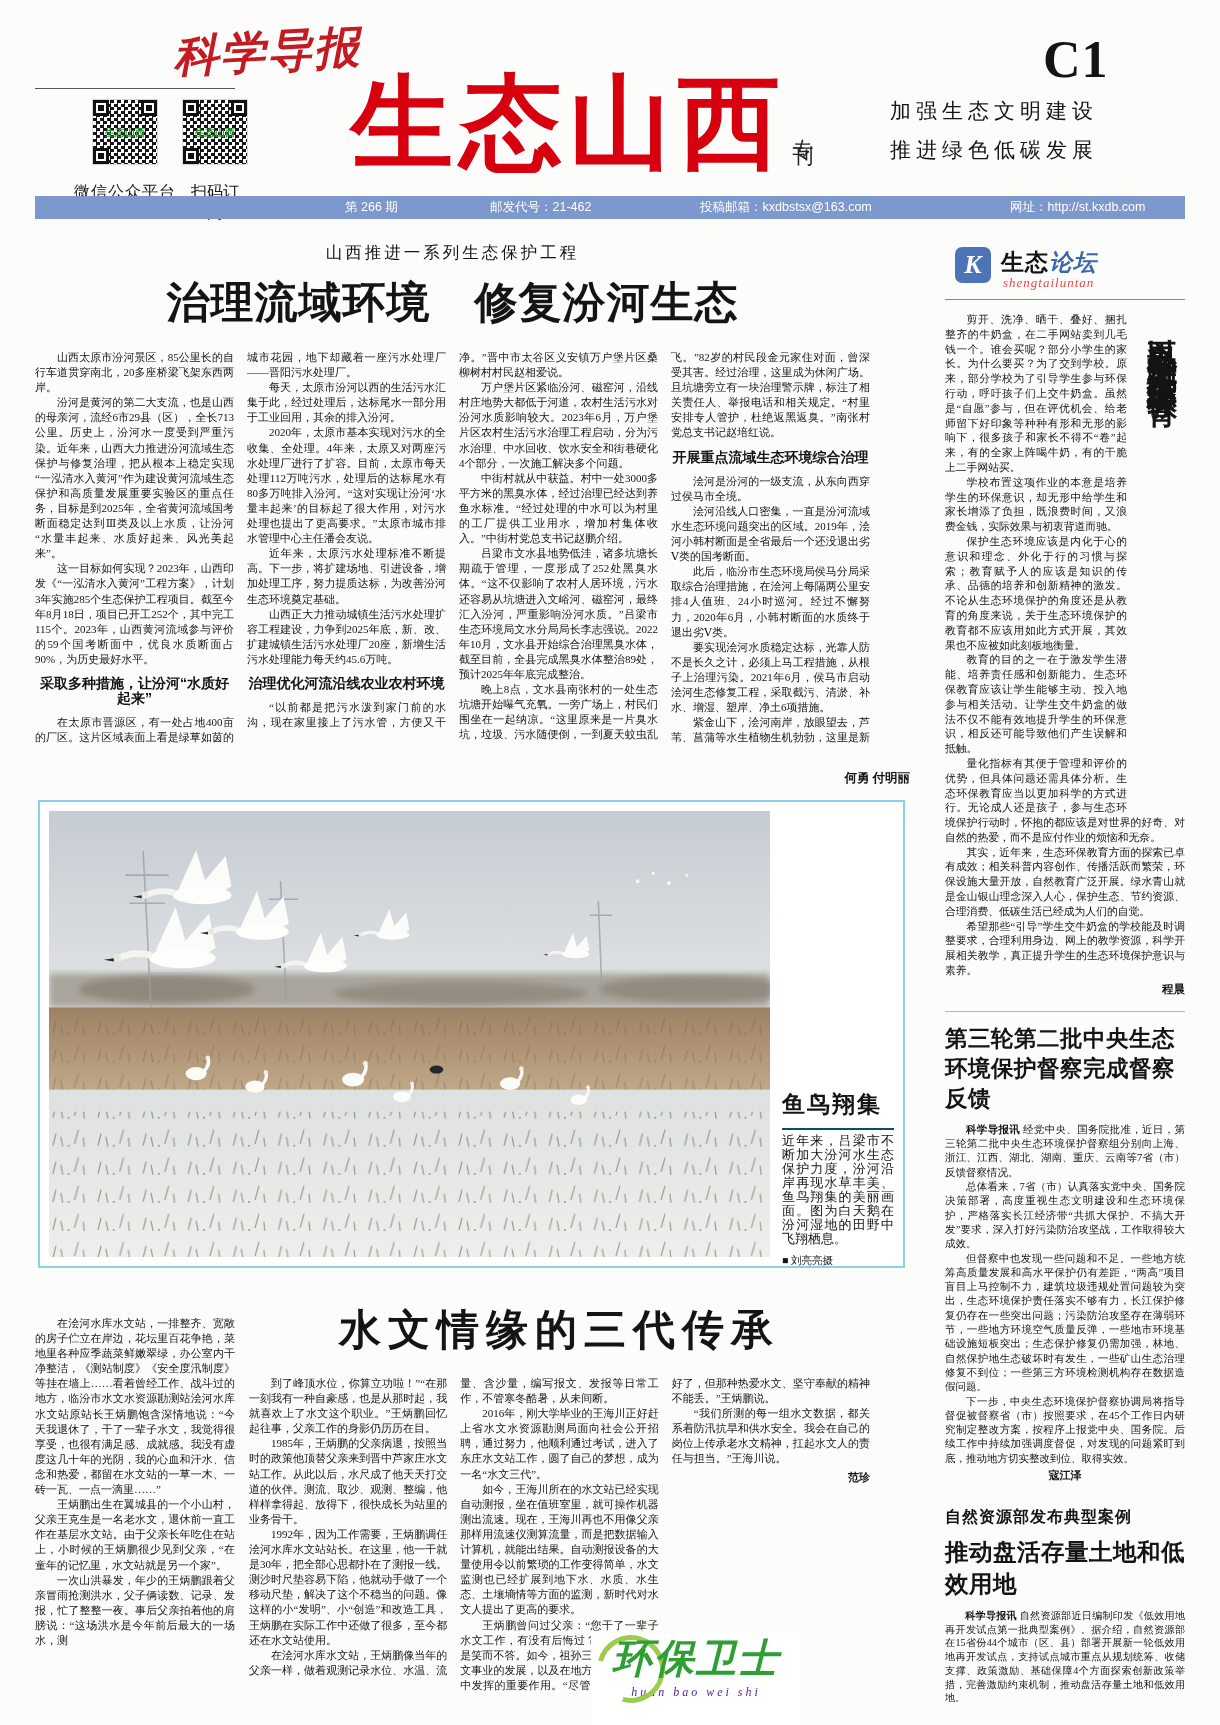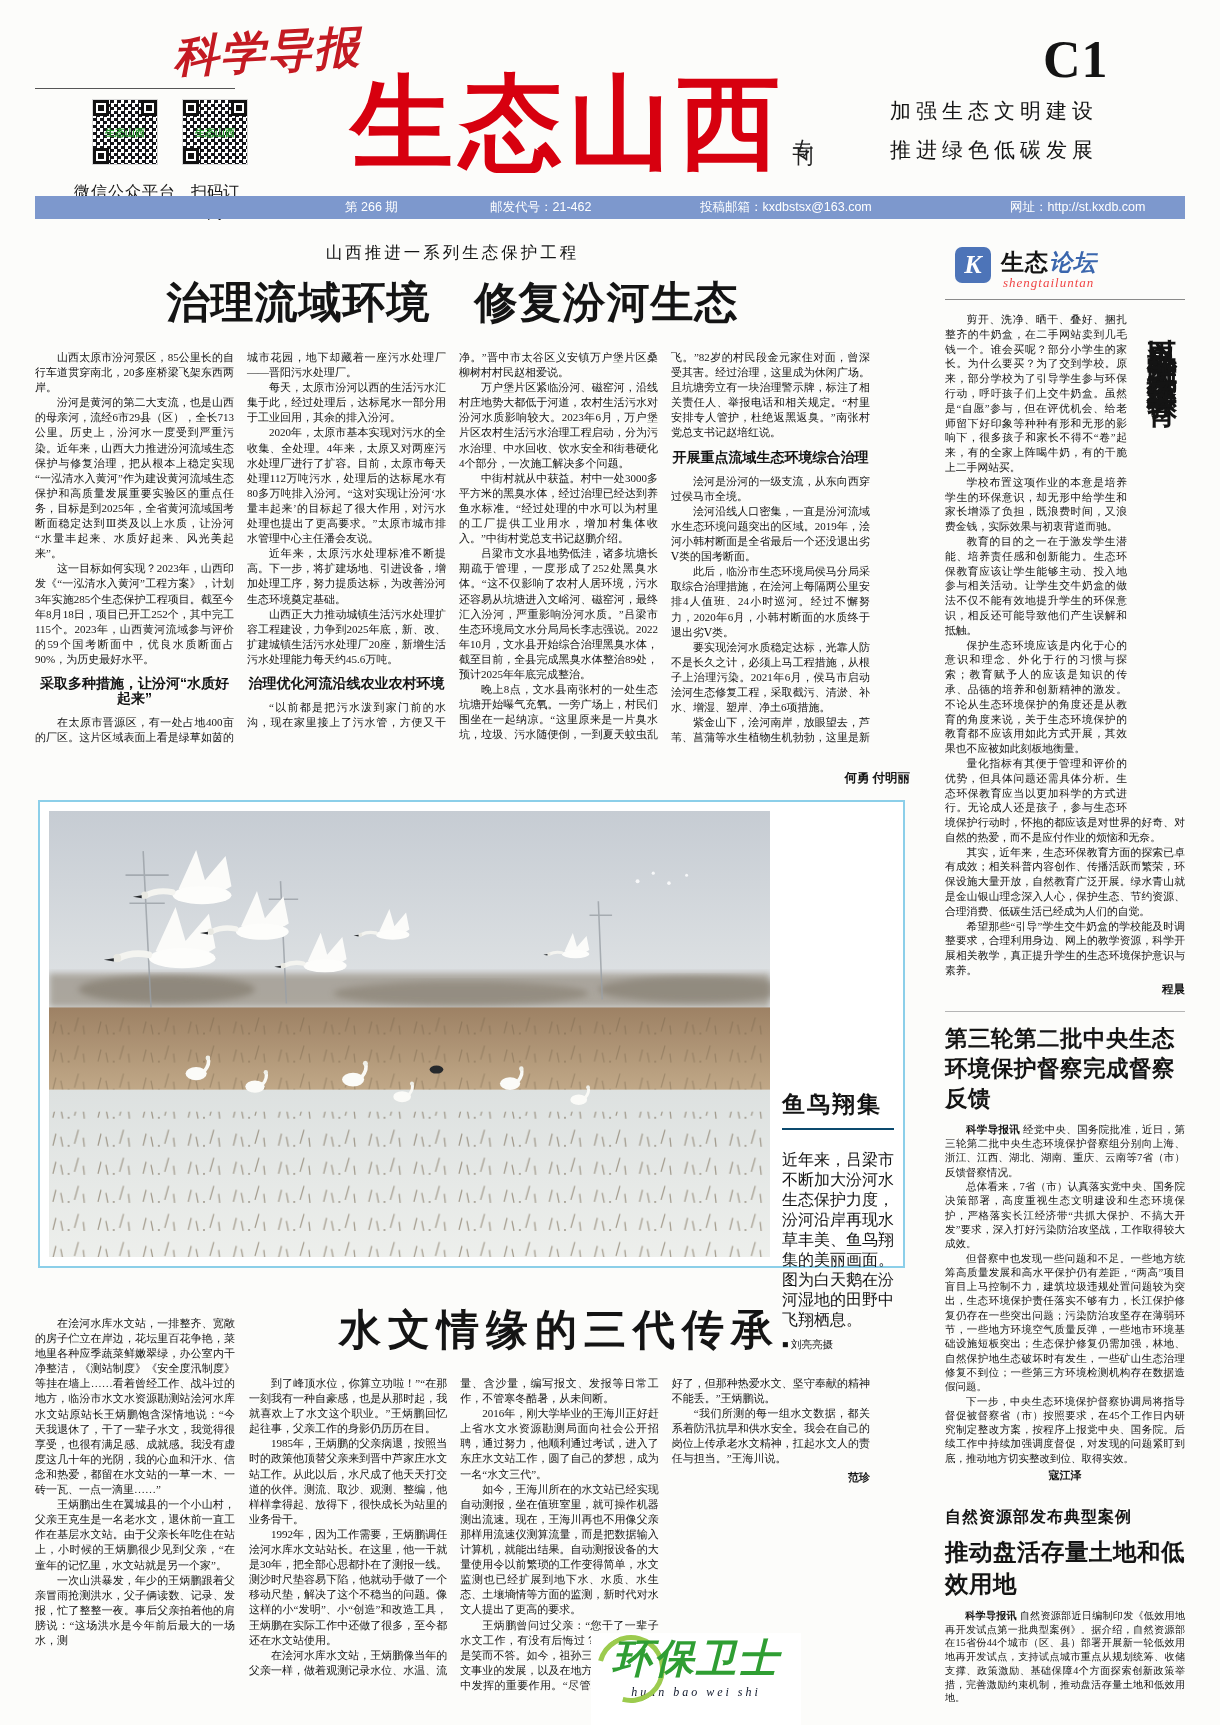--- a/index.html
+++ b/index.html
@@ -57,21 +57,21 @@
   .main-byline{position:absolute;right:-40px;top:528px;font-weight:bold;font-size:12.5px;}
 
   
   #photo-box{left:38px;top:800px;width:867px;height:468px;border:2px solid #8ccfe9;background:#fff;
     padding:9px;box-sizing:border-box;display:flex;}
   .photo-wrap{flex:1;overflow:hidden;}
   .photo-wrap svg{display:block;width:100%;height:100%;}
   .photo-caption{width:124px;padding-left:12px;box-sizing:border-box;}
   .cap-title{font-family:"Liberation Sans","DejaVu Sans",sans-serif;font-size:23px;font-weight:900;
     letter-spacing:2px;border-bottom:2px solid #0c4a6e;padding-bottom:8px;margin-top:278px;}
-  .cap-text{font-size:16px;line-height:20px;text-align:justify;margin-top:20px;}
+  .cap-text{font-size:13px;line-height:14px;text-align:justify;margin-top:4px;}
   .cap-credit{font-size:10.5px;margin-top:8px;}
 
   
   #rail{left:945px;top:245px;width:240px;}
   .forum-head{position:relative;height:54px;border-bottom:1px solid #8a8a8a;}
   .k-badge{position:absolute;left:10px;top:2px;width:36px;height:36px;background:#4d74b8;color:#fff;
     font-family:"Liberation Serif",serif;font-weight:900;font-style:italic;font-size:26px;
     text-align:center;line-height:36px;border-radius:7px;}
   .forum-title{position:absolute;left:56px;top:2px;font-size:23px;font-weight:900;letter-spacing:1px;}
   .forum-title .blue{color:#3a66ad;font-style:italic;}
@@ -98,21 +98,21 @@
     line-height:15.1px;overflow:hidden;}
   .legacy-right{position:absolute;left:214px;top:0;width:621px;}
   .legacy-title{text-align:center;font-weight:900;font-size:42px;letter-spacing:7px;margin:12px 0 0;}
   .legacy-cols{margin-top:18px;height:332px;column-count:3;column-gap:13px;column-fill:auto;
     font-size:11px;line-height:15.1px;overflow:hidden;}
   .seal{position:absolute;left:556px;bottom:0;width:210px;height:92px;text-align:center;background:#fff;}
   .seal::before{content:"";position:absolute;left:6px;top:2px;width:58px;height:58px;border:5px solid #9ccb4e;
     border-radius:50%;border-left-color:transparent;transform:rotate(-30deg);}
   .seal-text{position:relative;font-size:40px;line-height:52px;font-weight:900;font-style:italic;
     color:#2f9e33;letter-spacing:2px;}
-  .seal-pinyin{font-size:12px;color:#0f172a;letter-spacing:3px;font-style:italic;}
+  .seal-pinyin{font-size:12px;color:#4c1d95;letter-spacing:3px;font-style:italic;}
 </style>
 </head>
 <body>
 
 <div class="region" id="masthead">
   <div class="date-rule"></div>
   <div class="paper-logo">科学导报</div>
 
   <div class="qr" id="qr1">
     <div class="f tl"></div>
@@ -260,22 +260,22 @@
       <span>生态</span><span class="blue">论坛</span>
     </div>
     <div class="forum-pinyin">shengtailuntan</div>
   </div>
 
   <div class="essay">
     <div class="vtitle">以更科学的方式进行生态环保教育</div>
     <div>
         <p class="para">剪开、洗净、晒干、叠好、捆扎整齐的牛奶盒，在二手网站卖到几毛钱一个。谁会买呢？部分小学生的家长。为什么要买？为了交到学校。原来，部分学校为了引导学生参与环保行动，呼吁孩子们上交牛奶盒。虽然是“自愿”参与，但在评优机会、给老师留下好印象等种种有形和无形的影响下，很多孩子和家长不得不“卷”起来，有的全家上阵喝牛奶，有的干脆上二手网站买。</p>
         <p class="para">学校布置这项作业的本意是培养学生的环保意识，却无形中给学生和家长增添了负担，既浪费时间，又浪费金钱，实际效果与初衷背道而驰。</p>
+        <p class="para">保护生态环境应该是内化于心的意识和理念、外化于行的习惯与探索；教育赋予人的应该是知识的传承、品德的培养和创新精神的激发。不论从生态环境保护的角度还是从教育的角度来说，关于生态环境保护的教育都不应该用如此方式开展，其效果也不应被如此刻板地衡量。</p>
         <p class="para">教育的目的之一在于激发学生潜能、培养责任感和创新能力。生态环保教育应该让学生能够主动、投入地参与相关活动。让学生交牛奶盒的做法不仅不能有效地提升学生的环保意识，相反还可能导致他们产生误解和抵触。</p>
-        <p class="para">保护生态环境应该是内化于心的意识和理念、外化于行的习惯与探索；教育赋予人的应该是知识的传承、品德的培养和创新精神的激发。不论从生态环境保护的角度还是从教育的角度来说，关于生态环境保护的教育都不应该用如此方式开展，其效果也不应被如此刻板地衡量。</p>
         <p class="para">量化指标有其便于管理和评价的优势，但具体问题还需具体分析。生态环保教育应当以更加科学的方式进行。无论成人还是孩子，参与生态环境保护行动时，怀抱的都应该是对世界的好奇、对自然的热爱，而不是应付作业的烦恼和无奈。</p>
         <p class="para">其实，近年来，生态环保教育方面的探索已卓有成效；相关科普内容创作、传播活跃而繁荣，环保设施大量开放，自然教育广泛开展。绿水青山就是金山银山理念深入人心，保护生态、节约资源、合理消费、低碳生活已经成为人们的自觉。</p>
         <p class="para">希望那些“引导”学生交牛奶盒的学校能及时调整要求，合理利用身边、网上的教学资源，科学开展相关教学，真正提升学生的生态环境保护意识与素养。</p>
       </div>
   </div>
   <p class="essay-byline">程晨</p>
 
   <div class="rail-divider"></div>
 
   <h2 class="insp-title">第三轮第二批中央生态环境保护督察完成督察反馈</h2>

